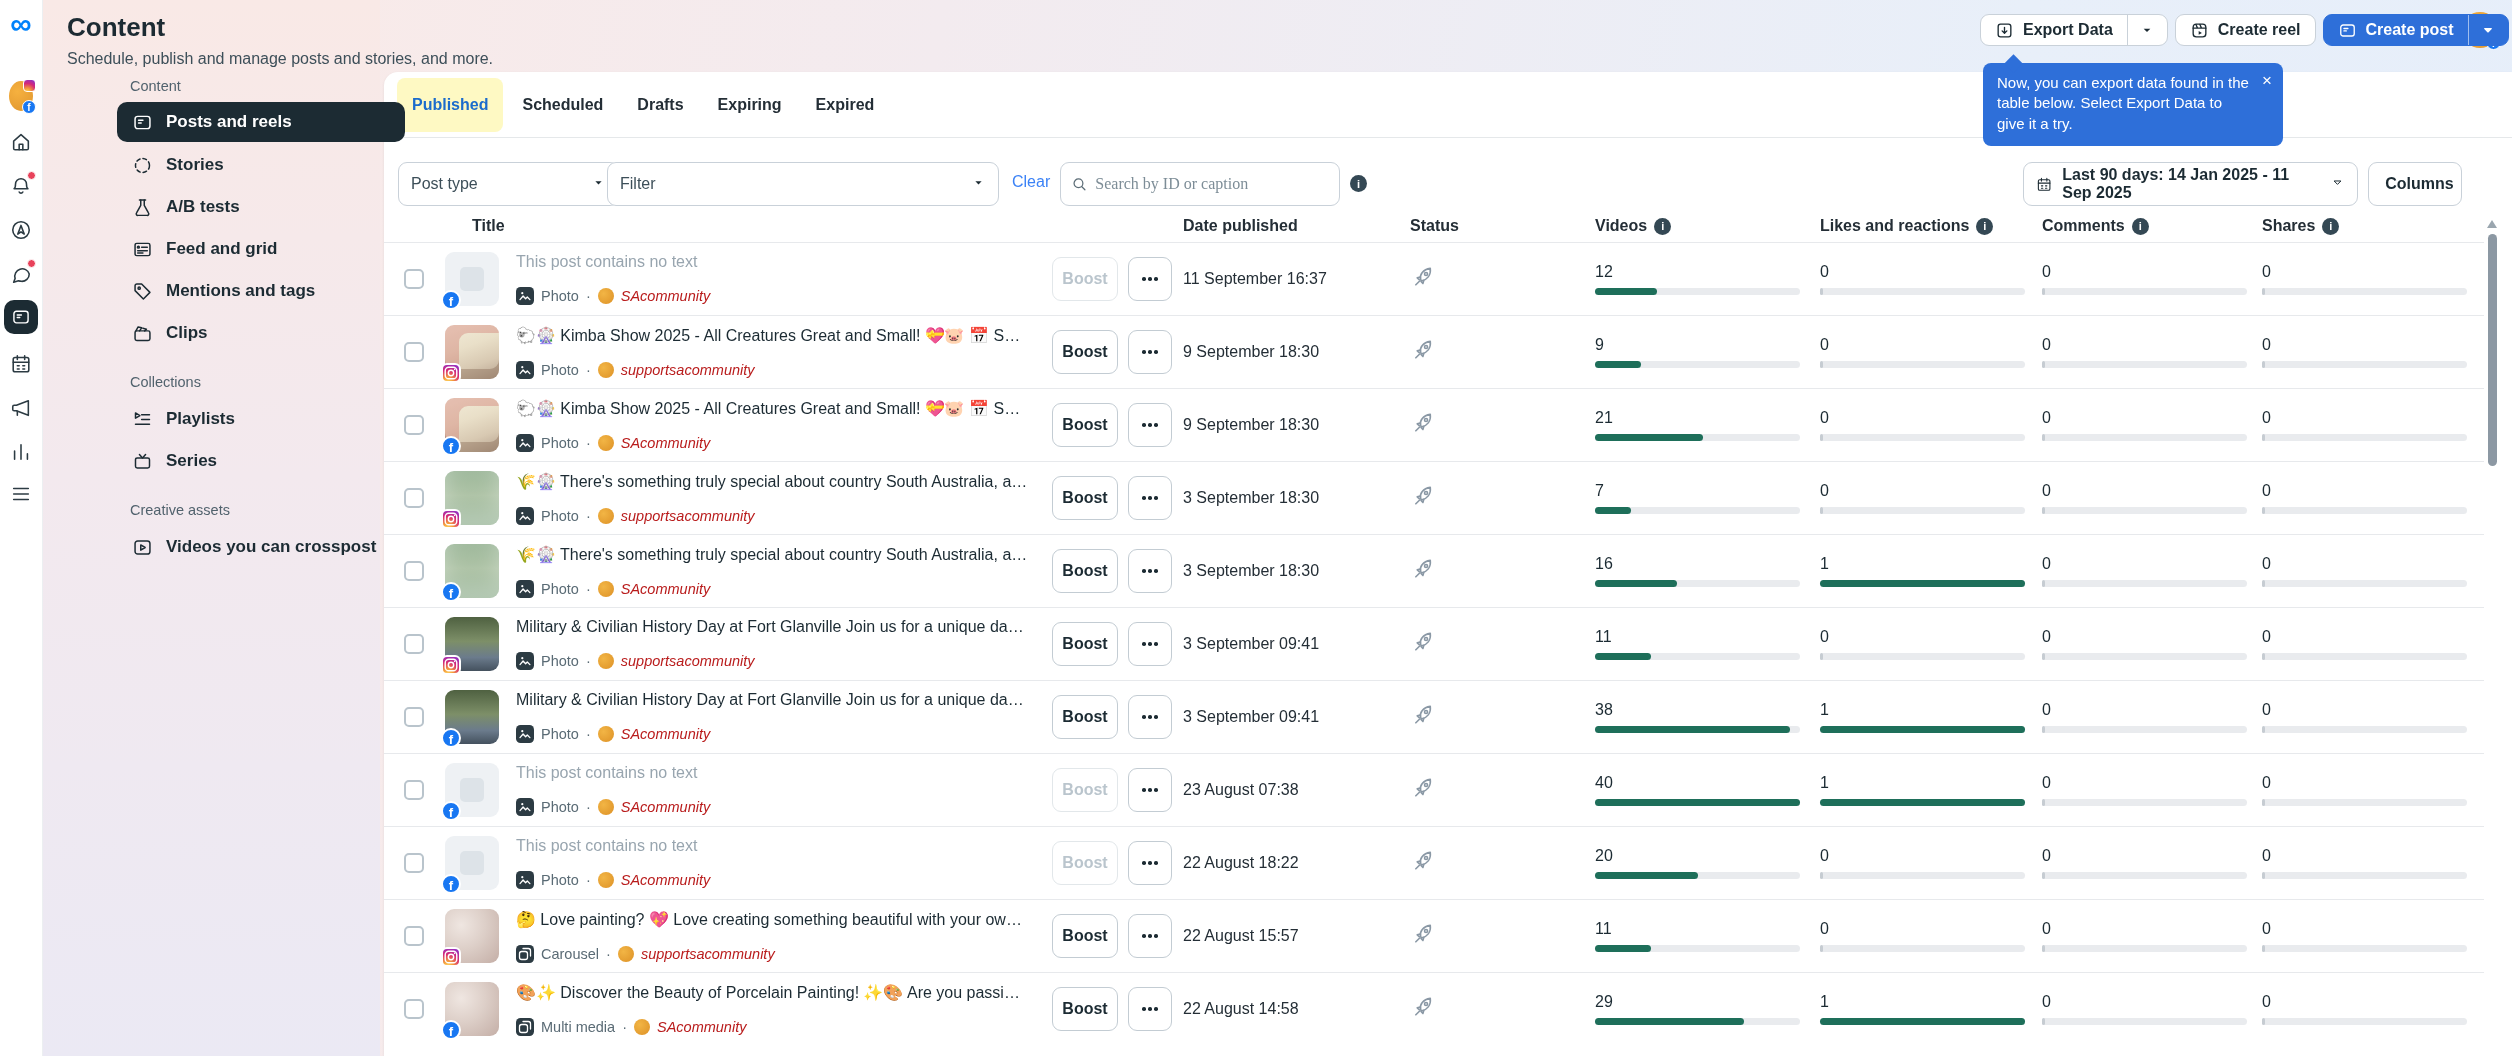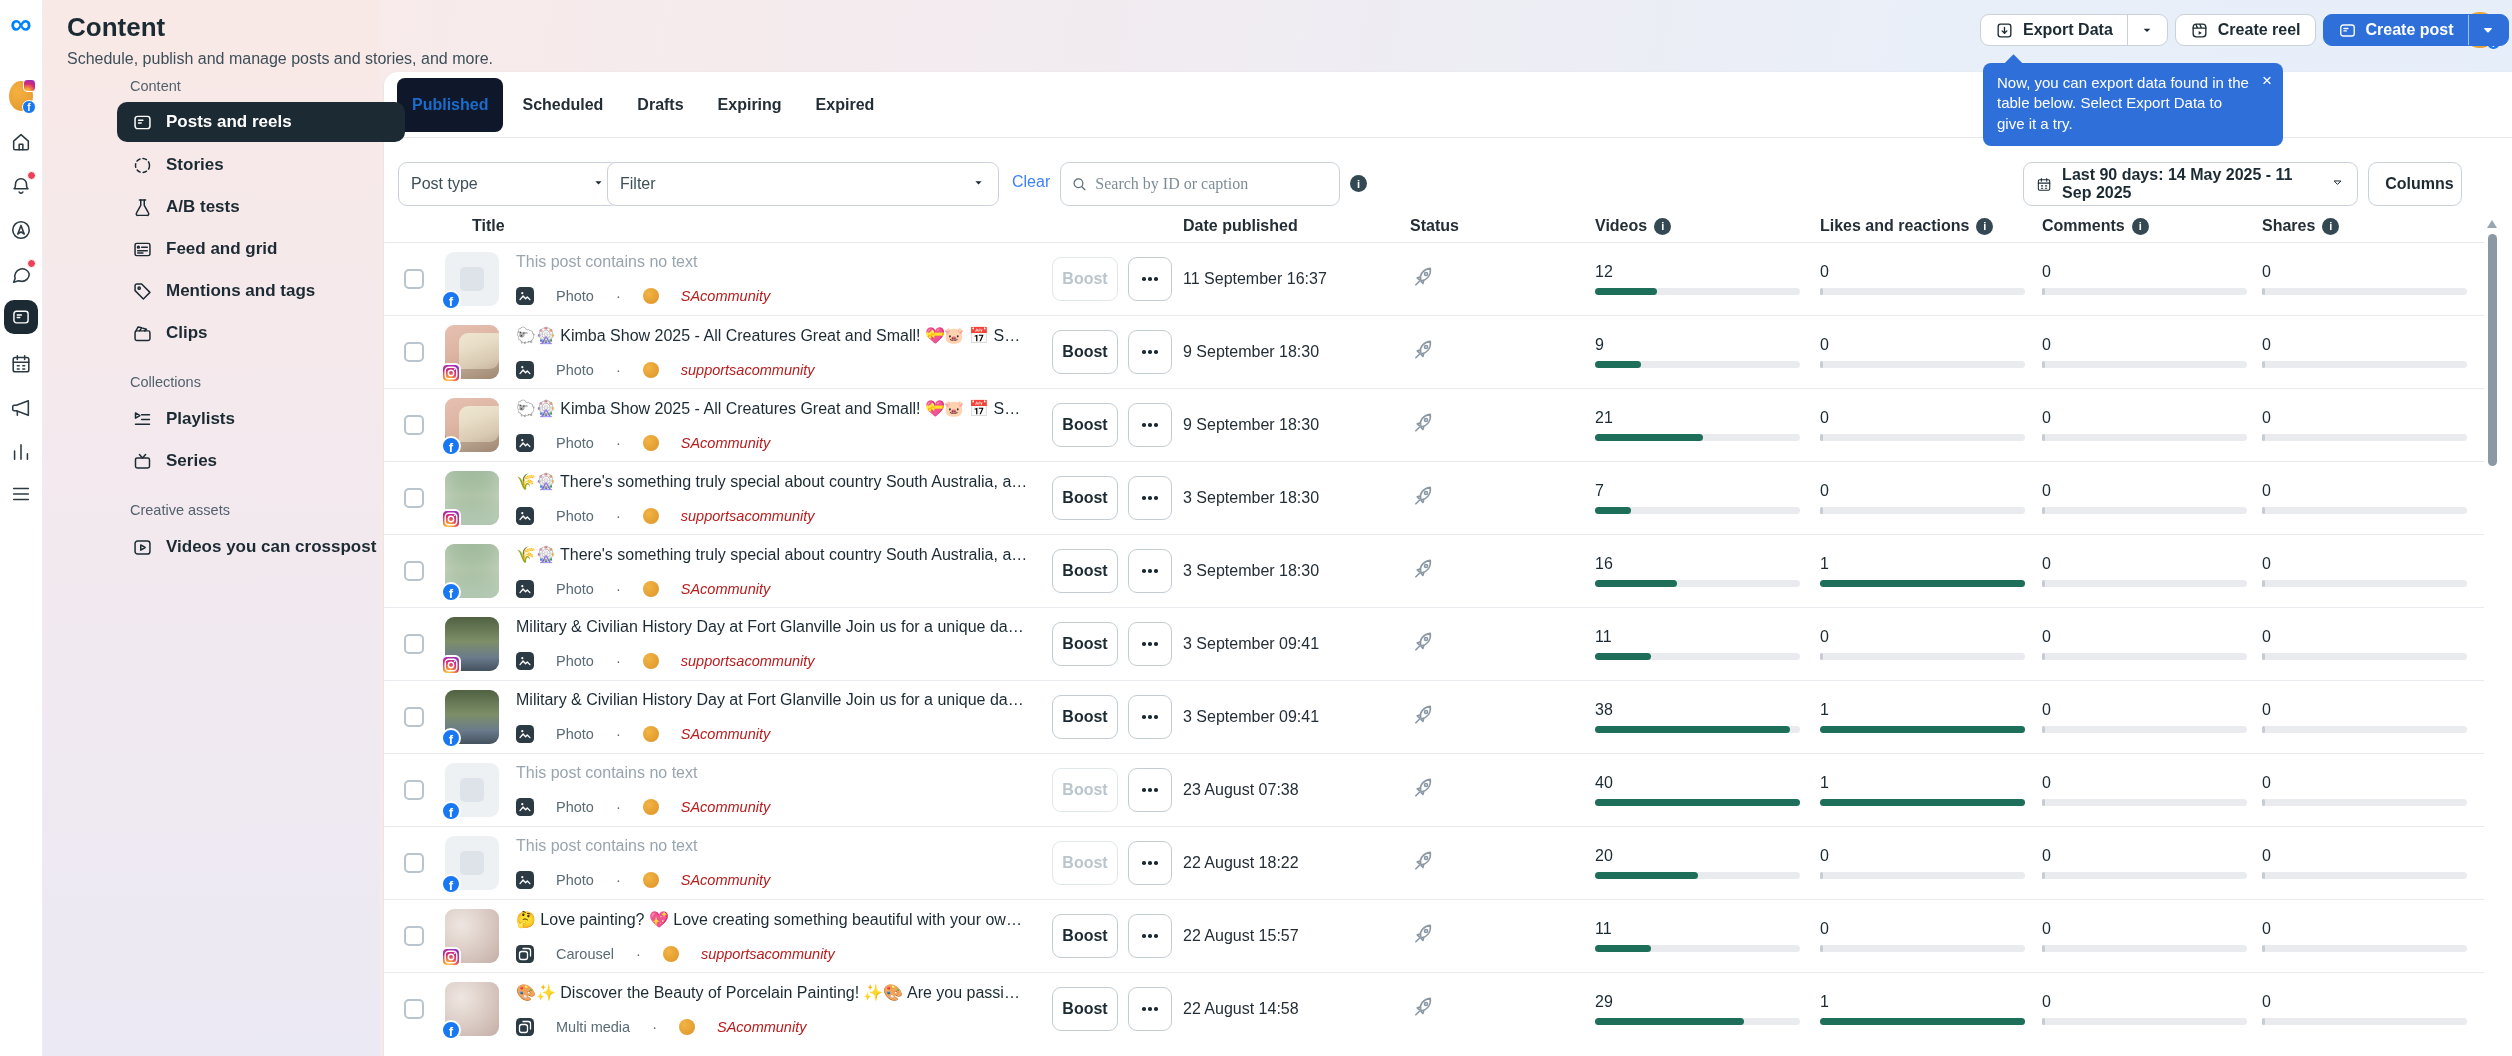--- a/index.html
+++ b/index.html
@@ -66,21 +66,21 @@
   .tooltip .arrow { position:absolute; left:24px; top:-6px; width:13px; height:13px; background:#2e6fd9;
                     transform:rotate(45deg); }
   .tooltip .tclose { position:absolute; right:11px; top:9px; font-size:17px; line-height:1; cursor:pointer; color:#fff; }
 
   
   .card { position:absolute; left:384px; top:72px; width:2128px; height:984px; background:#fff;
           border-radius:14px 0 0 0; box-shadow:0 1px 3px rgba(28,43,51,.08); z-index:3; }
   .tabs { position:absolute; left:0; top:0; width:100%; height:66px; display:flex; align-items:center;
           padding-left:13px; border-bottom:1px solid #e5e8ea; }
   .tab { font-size:16px; font-weight:700; color:#242e36; padding:10px 0; margin-right:34px; cursor:pointer; }
-  .tab.active { background:#0f172a; color:#1c6ccc; border-radius:8px; padding:18px 15px; margin-right:19px; }
+  .tab.active { background:#fef9c3; color:#1c6ccc; border-radius:8px; padding:18px 15px; margin-right:19px; }
 
   .filters { position:absolute; left:0; top:90px; width:100%; height:44px; }
   .fbox { position:absolute; height:44px; border:1px solid #c9d1d9; border-radius:9px; background:#fff;
           display:flex; align-items:center; justify-content:space-between; font-size:16px; color:#1c2b33;
           padding:0 12px; cursor:pointer; }
   .fbox .ph { color:#3d4f59; }
   .sel-caret svg { fill:#1c2b33; }
   .clear-link { position:absolute; left:628px; top:11px; font-size:16px; color:#3b82f6; cursor:pointer; }
   .searchbox { position:absolute; left:676px; width:280px; height:44px; border:1px solid #c9d1d9; border-radius:9px;
                background:#fff; display:flex; align-items:center; padding:0 10px; gap:8px; }
@@ -118,21 +118,21 @@
   .th-porcelain { background:radial-gradient(circle at 30% 30%, #efe6e1 0%, #ddcfc8 45%, #c4aea6 100%); }
   .badge { position:absolute; left:-4px; bottom:-4px; width:20px; height:20px; }
   .badge.fb { border-radius:50%; background:#1877f2; color:#fff; font-weight:700; font-size:13px;
               text-align:center; line-height:20px; border:2px solid #fff; }
   .badge.ig { border-radius:6px; border:2px solid #fff;
       background:radial-gradient(circle at 30% 110%, #ffdb62 0%, #f59e3a 25%, #d62976 60%, #962fbf 90%); }
   .badge.ig svg { stroke:#fff; fill:none; stroke-width:1.6; }
   .title-cell { padding-right:24px; }
   .row-title { font-size:16px; color:#1c2b33; white-space:nowrap; overflow:hidden; text-overflow:ellipsis; }
   .row-title.muted { color:#98a5af; }
-  .meta-line { display:flex; align-items:center; gap:22px; margin-top:16px; font-size:14.5px; color:#5a6b75; }
+  .meta-line { display:flex; align-items:center; gap:7px; margin-top:16px; font-size:14.5px; color:#5a6b75; }
   .meta-line .pname { color:#b91c1c;font-style:italic; }
   .mini-av { width:16px; height:16px; border-radius:50%;
              background:radial-gradient(circle at 35% 35%, #f2b545, #dd9126); }
   .type-ico { width:18px; height:18px; }
   .actions-cell { display:flex; gap:10px; align-items:center; }
   .boost-btn { width:66px; height:44px; border-radius:9px; border:1px solid #c3ccd3; background:#fff;
                font-size:16px; font-weight:700; color:#1c2b33; cursor:pointer; font-family:inherit; }
   .boost-btn.disabled { color:#bac5cd; border-color:#e2e7ea; }
   .more-btn { width:44px; height:44px; border-radius:9px; border:1px solid #c3ccd3; background:#fff;
               cursor:pointer; display:flex; align-items:center; justify-content:center; gap:2.5px; }
@@ -391,21 +391,21 @@
             <path d="M16 16l4.5 4.5"></path>
           </svg>
         <input placeholder="Search by ID or caption" style="">
       </div>
       <span class="info-badge search-info">i</span>
       <div class="fbox daterange">
         <svg width="19" height="19" viewBox="0 0 24 24">
             <rect x="3.5" y="5" width="17" height="15.5" rx="2"></rect>
             <path d="M3.5 10h17M8 3v4M16 3v4M8 14h2M14 14h2M8 17.5h2M14 17.5h2"></path>
           </svg>
-        <span>Last 90 days: 14 May 2025 - 11 Sep 2025</span>
+        <span>Last 90 days: 14 Jan 2025 - 11 Sep 2025</span>
         <span class="sel-caret" style="margin-left:auto"><svg width="15" height="15" viewBox="0 0 24 24">
               <path d="M7 10l5 5 5-5z"></path>
             </svg></span>
       </div>
       <div class="fbox colbtn">
         <svg class="bars" width="18" height="18" viewBox="0 0 24 24">
             <rect x="5" y="5" width="3.6" height="14" rx="1.2"></rect>
             <rect x="10.2" y="5" width="3.6" height="14" rx="1.2"></rect>
             <rect x="15.4" y="5" width="3.6" height="14" rx="1.2"></rect>
           </svg>

